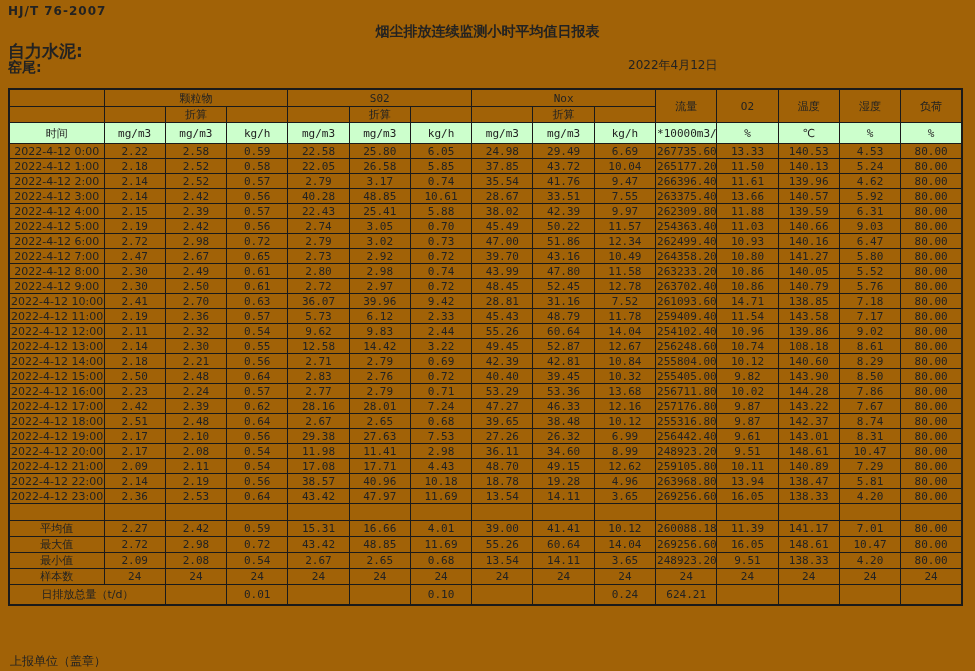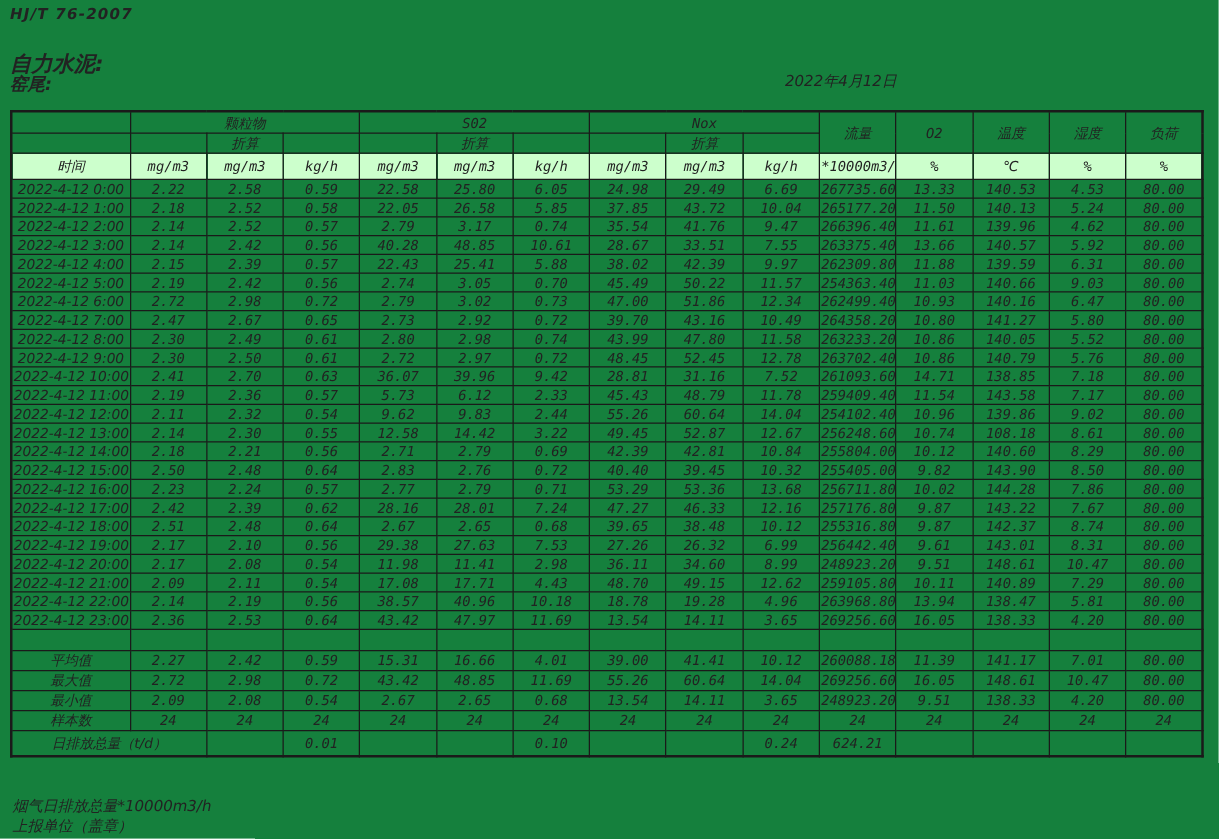--- a/index.html
+++ b/index.html
@@ -1,17 +1,17 @@
 <!DOCTYPE html>
 <html><head>
 <meta charset="utf-8">
 <style>
   html,body{margin:0;padding:0;background:#ffffff;}
-  .page{position:relative;width:975px;height:671px;background:#15803d;
-        font-family:"DejaVu Sans","Liberation Sans",sans-serif;color:#222;overflow:hidden;font-style:italic;}
+  .page{position:relative;width:975px;height:671px;background:#a16207;
+        font-family:"DejaVu Sans","Liberation Sans",sans-serif;color:#222;overflow:hidden;}
   .std{position:absolute;left:8px;top:4px;font-weight:bold;font-size:12px;letter-spacing:1px;}
   .title{position:absolute;left:0;top:23px;width:975px;text-align:center;font-weight:bold;font-size:14px;}
   .company{position:absolute;left:8px;top:40px;font-weight:bold;font-size:17px;}
   .loc{position:absolute;left:8px;top:59px;font-weight:bold;font-size:14px;}
   .date{position:absolute;left:588px;top:57px;font-size:12px;margin-left:40px;}
   table.report{position:absolute;left:8px;top:88px;width:955px;border-collapse:collapse;
         table-layout:fixed;font-size:11px;border:2px solid #1a1a1a;
         font-family:"DejaVu Sans Mono","DejaVu Sans",monospace;}
   table.report th,table.report td{border:1px solid #1a1a1a;text-align:center;vertical-align:middle;
         padding:0 1px;font-weight:normal;overflow:hidden;white-space:nowrap;}
@@ -25,20 +25,21 @@
   td.left{text-align:left;padding-left:3px;font-family:"DejaVu Sans","Liberation Sans",sans-serif;}
   .flue{position:absolute;left:10px;top:637px;font-size:12px;}
   .runit{position:absolute;left:10px;top:653px;font-size:12px;}
   .unit{position:absolute;left:185px;top:671px;font-size:12px;}
 </style>
 </head>
 <body>
 
 <div class="page">
   <div class="std">HJ/T  76-2007</div>
+  <div class="title">烟尘排放连续监测小时平均值日报表</div>
   <div class="company">自力水泥:</div>
   <div class="loc">窑尾:</div>
   <div class="date">2022年4月12日</div>
 
   <table class="report">
     <colgroup>
       <col style="width:95px">
       <col>
         <col>
         <col>
@@ -602,16 +603,15 @@
           <td>0.24</td>
           <td>624.21</td>
           <td></td>
           <td></td>
           <td></td>
           <td></td>
         </tr>
       </tbody>
   </table>
 
-  <div class="flue">烟气日排放总量*10000m3/h</div>
   <div class="runit">上报单位（盖章）</div>
   <div class="unit">单位</div>
 </div>
 
 </body></html>

